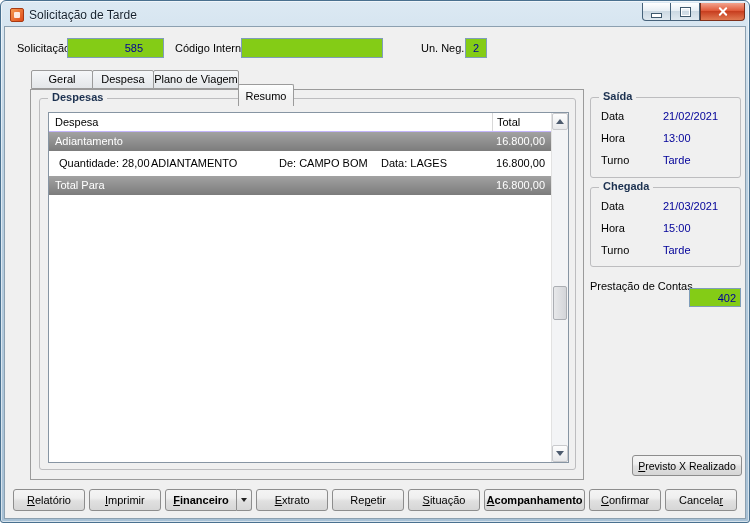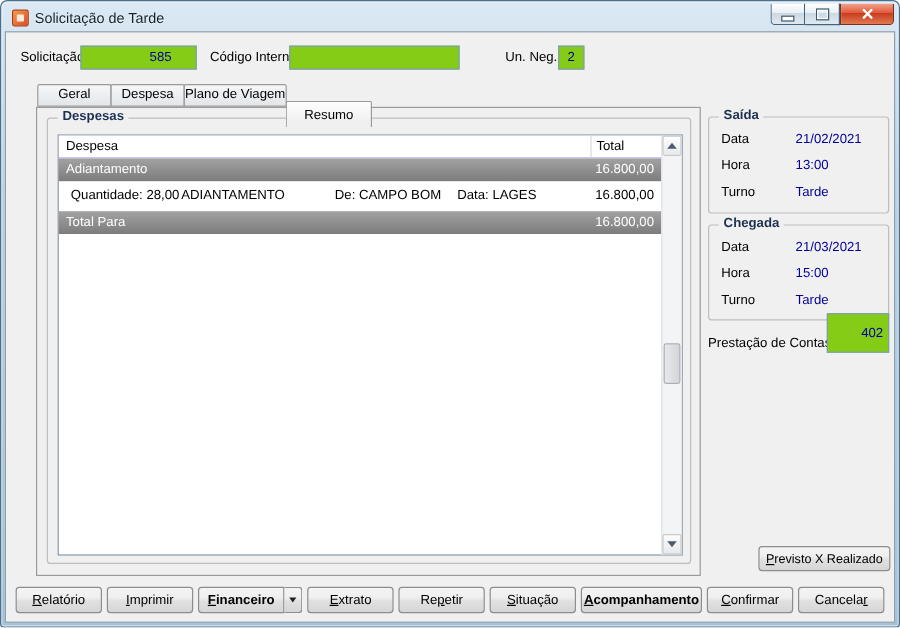--- a/index.html
+++ b/index.html
@@ -43,21 +43,21 @@
   .company{position:absolute;color:#0000C0;}
 
   
   .tabs{position:absolute;left:26px;top:41px;height:22px;display:flex;align-items:center;z-index:3;}
   .tab{height:19px;border:1px solid #9B9B9B;border-radius:2px 2px 0 0;
     background:linear-gradient(#F5F7F9,#E3E6E9);display:flex;align-items:center;justify-content:center;cursor:pointer;}
   .tab + .tab{margin-left:-1px;}
   .tab:nth-child(1){width:62px;}
   .tab:nth-child(2){width:62px;}
   .tab:nth-child(3){width:86px;}
-  .tab:nth-child(4){width:72px;margin-top:32px;}
+  .tab:nth-child(4){width:56px;margin-top:32px;}
   .tab.active{height:22px;border-bottom:none;z-index:4;
     background:linear-gradient(#FDFEFE,#F0F0F0 75%);}
   .tab-page{position:absolute;left:25px;top:62px;width:554px;height:391px;
     border:1px solid #9B9B9B;background:#F0F0F0;padding-left:27px;}
 
   
   .group{position:absolute;border:1px solid #BDBDBF;border-radius:3px;}
   .group-title{position:absolute;top:-8px;left:8px;background:#F0F0F0;padding:0 4px;
     font-weight:bold;color:#1C3150;}
 
@@ -204,21 +204,21 @@
         <span class="k">Hora</span>
         <span class="v">15:00</span>
       </div>
       <div class="info-row" style="top:56px">
         <span class="k">Turno</span>
         <span class="v">Tarde</span>
       </div>
     </div>
 
     <span class="lbl" style="left:585px;top:253px">Prestação de Contas</span>
-    <input class="field right-sm" style="left: 684px; top: 234px; width: 52px; height: 33px;" value="402">
+    <input class="field right-sm" style="left: 684px; top: 261px; width: 52px; height: 19px;" value="402">
 
     <button class="btn previsto"><u>P</u>revisto X Realizado</button>
 
     <div class="footer">
       <button class="btn"><u>R</u>elatório</button>
       <button class="btn"><u>I</u>mprimir</button>
       <div class="split">
         <button class="btn main bold"><u>F</u>inanceiro</button>
         <button class="btn arrow">
             <span class="tri-down-sm"></span>

